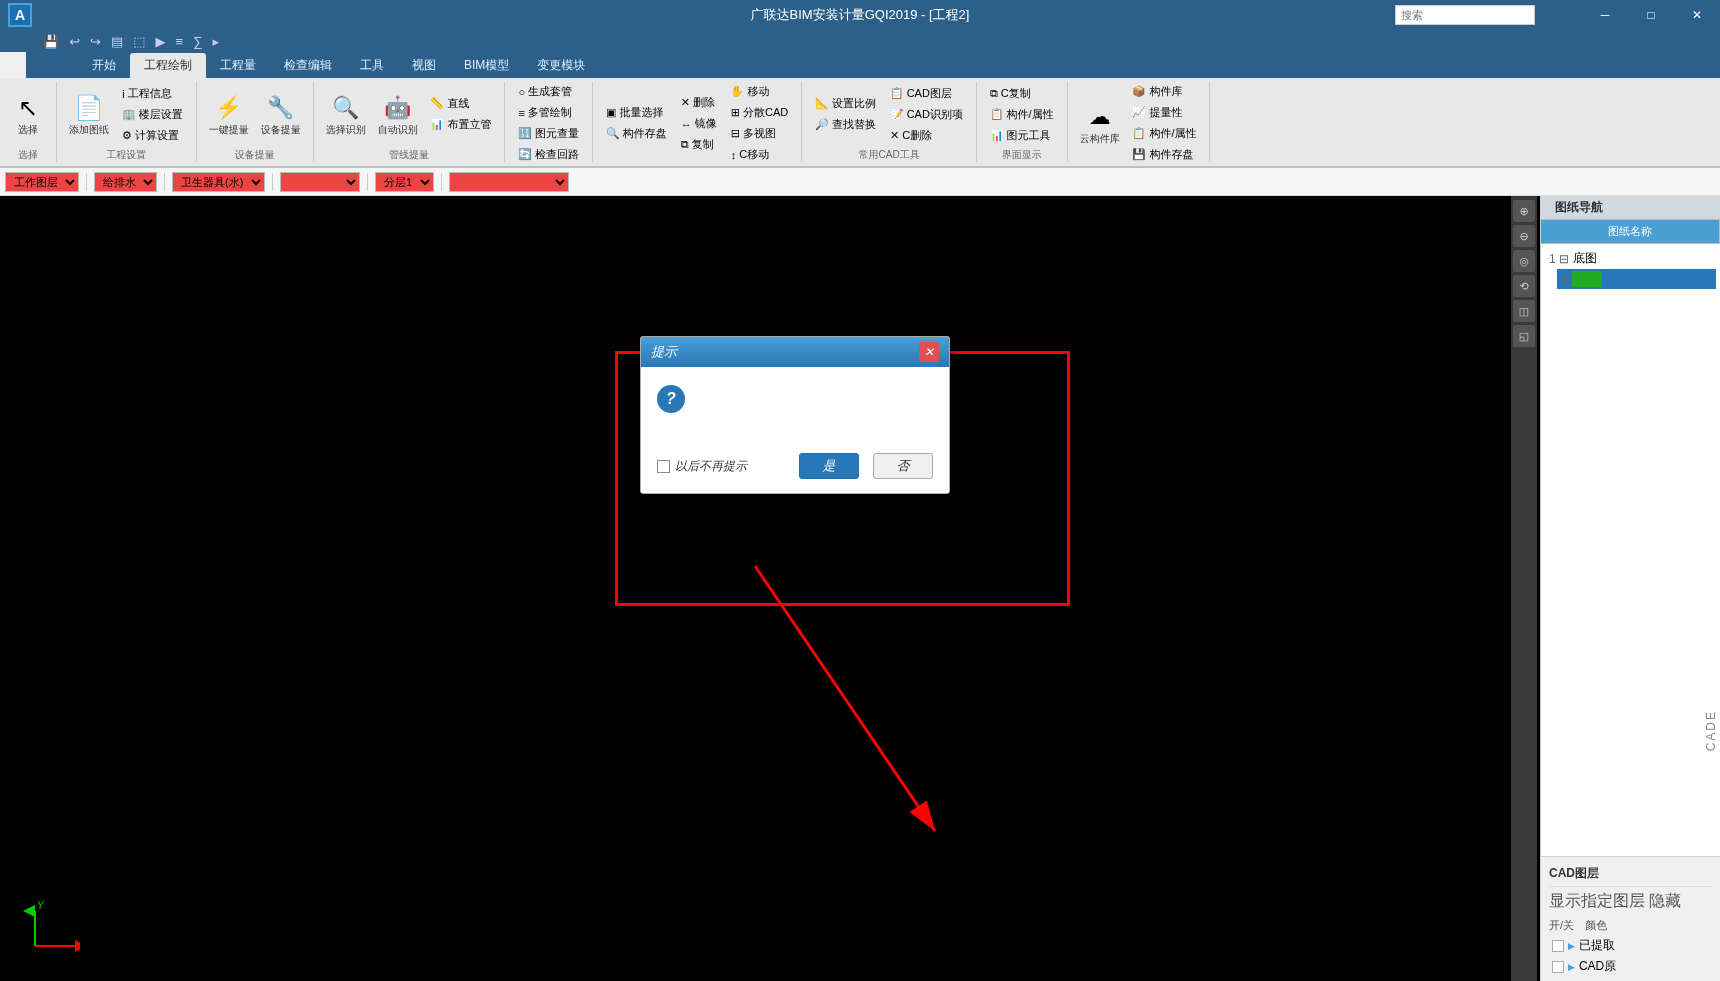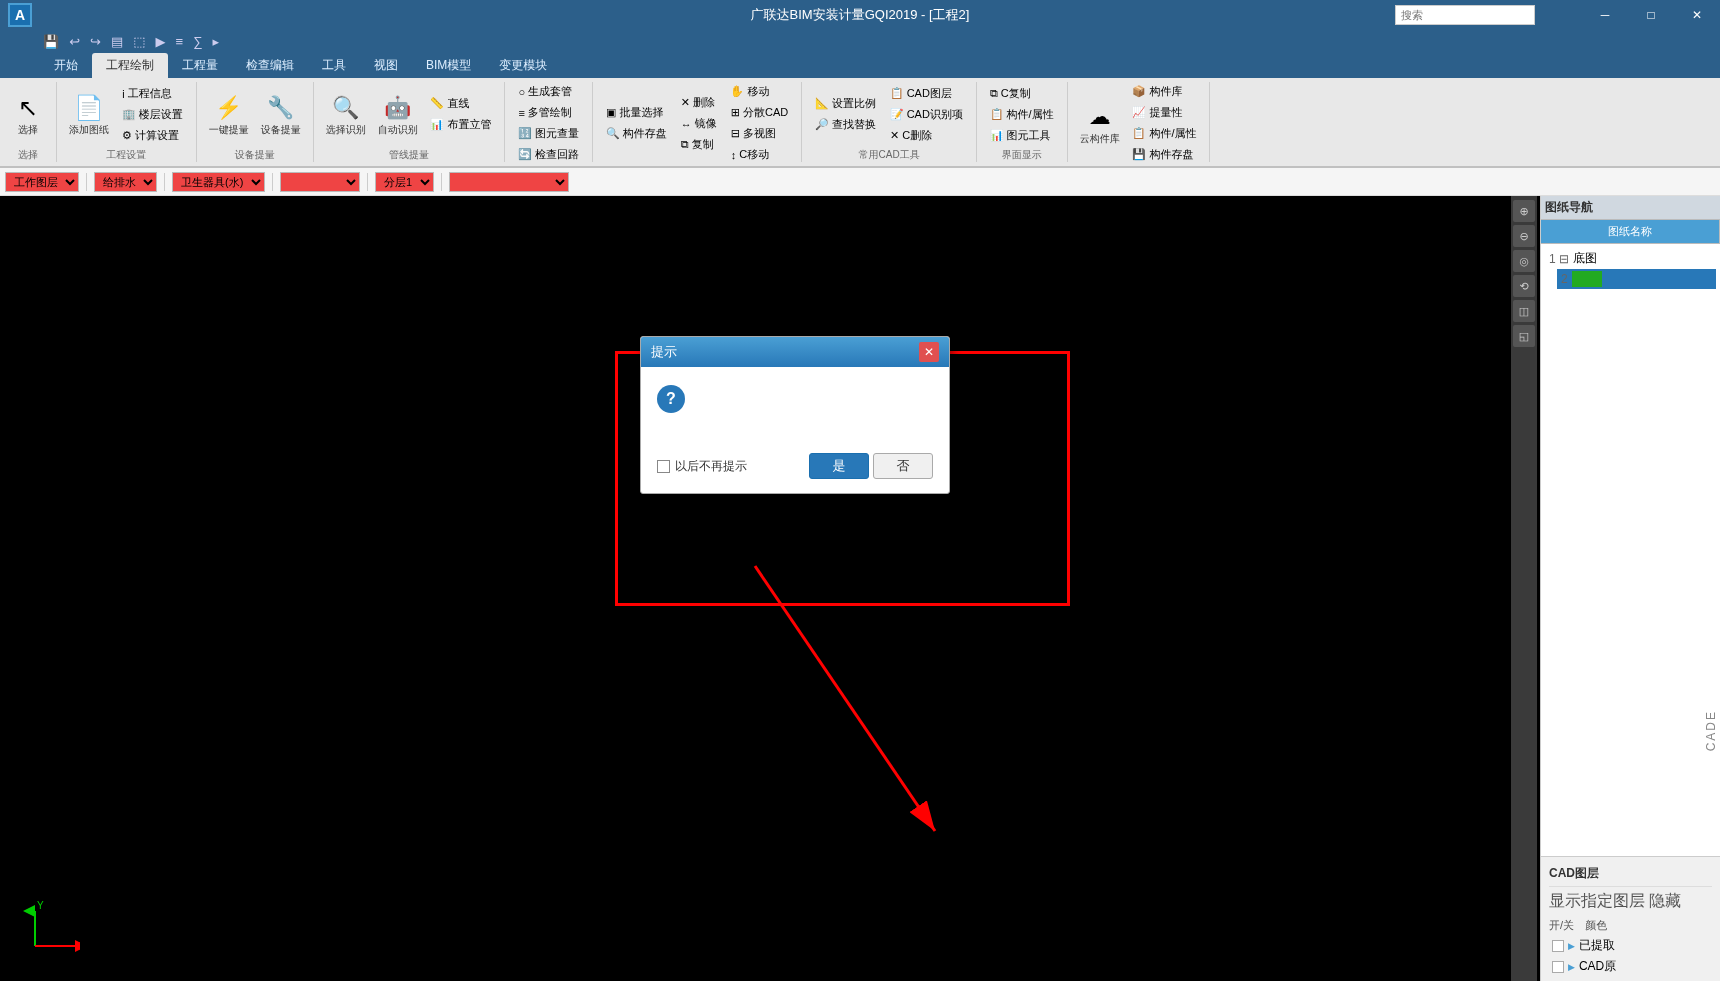--- a/index.html
+++ b/index.html
@@ -61,21 +61,22 @@
       cursor: pointer;
       padding: 0 3px;
     }
 
     
     .ribbon-tabs {
       height: 26px;
       background: #2c5f8a;
       display: flex;
       align-items: flex-end;
-      padding-left: 40px;
+      padding-left: 52px;
+      margin-left: 26px;
     }
     .ribbon-tab {
       padding: 4px 14px;
       color: #ddeeff;
       font-size: 12px;
       cursor: pointer;
       border-radius: 3px 3px 0 0;
     }
     .ribbon-tab.active {
       background: #e8e8e8;
@@ -184,20 +185,21 @@
       background: #000;
       position: relative;
     }
 
     
     .canvas-area {
       flex: 1;
       background: #737373;
       position: relative;
       overflow: hidden;
+      font-style: italic;
     }
 
     
     .red-box {
       position: absolute;
       top: 155px;
       left: 615px;
       width: 455px;
       height: 255px;
       border: 3px solid red;
@@ -272,21 +274,21 @@
     }
     .dialog-text {
       font-size: 13px;
       color: #333;
       line-height: 1.6;
     }
     .dialog-footer {
       display: flex;
       align-items: center;
       padding: 8px 16px 14px;
-      gap: 4px;
+      gap: 14px;
     }
     .dialog-checkbox-area {
       display: flex;
       align-items: center;
       gap: 5px;
       flex: 1;
     }
     .dialog-checkbox {
       width: 13px;
       height: 13px;
@@ -325,21 +327,21 @@
       background: #f0f0f0;
       border-left: 1px solid #ccc;
       display: flex;
       flex-direction: column;
     }
     .right-panel-title {
       height: 24px;
       background: #d0d8e0;
       display: flex;
       align-items: center;
-      padding: 0 4px;
+      padding: 0 14px;
       font-size: 12px;
       font-weight: bold;
       color: #333;
       border-bottom: 1px solid #bbb;
     }
     .right-panel-tabs {
       height: 24px;
       background: #e0e8f0;
       display: flex;
       border-bottom: 1px solid #bbb;

